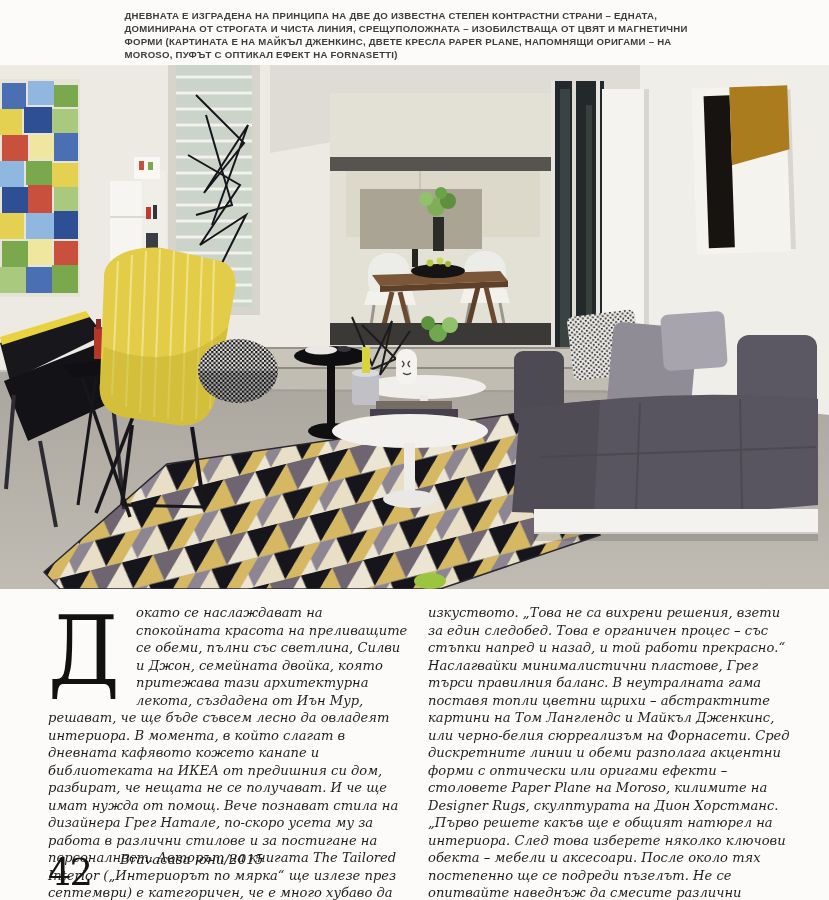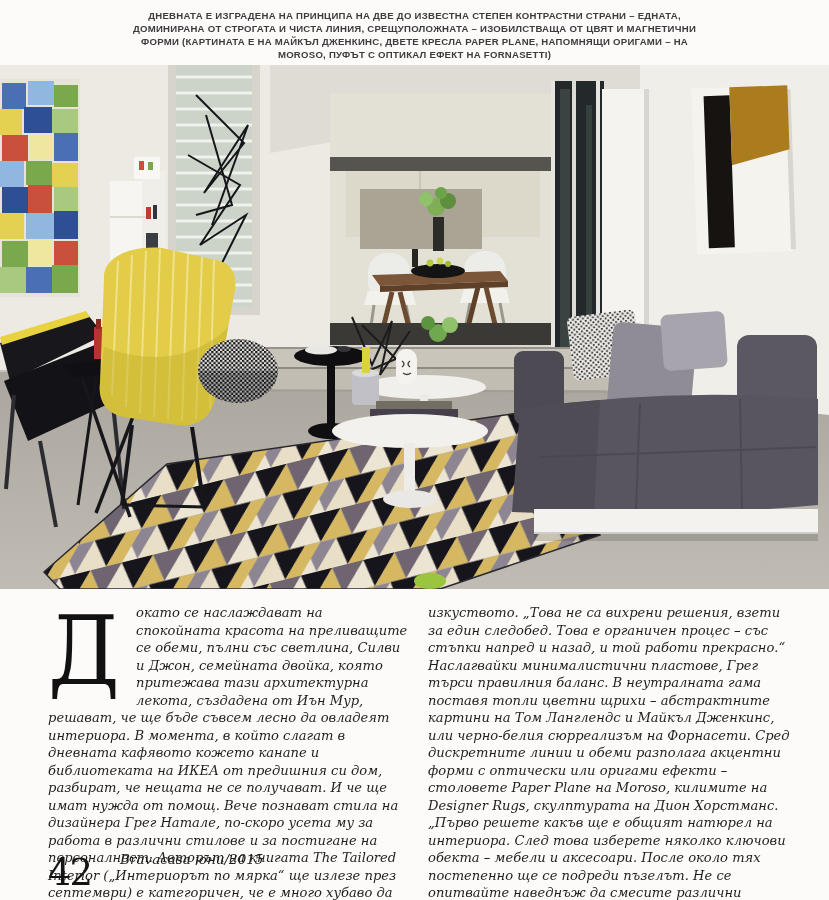--- a/index.html
+++ b/index.html
@@ -4,21 +4,21 @@
 <style>
   html,body{margin:0;padding:0;}
   body{
     width:829px;height:900px;overflow:hidden;position:relative;
     background:#fcfbf9;
     font-family:"Liberation Sans",sans-serif;
   }
   .caption{
     width:580px;margin:0 auto;padding-top:9px;
     font-size:9.6px;line-height:13px;letter-spacing:.25px;
-    text-align:center;color:#3c3c3e;font-weight:bold;
+    color:#3c3c3e;font-weight:bold;
   }
   .photo{width:829px;height:524px;margin-top:4px;position:relative;background:#e9e6e0;}
   .photo svg{display:block;}
   .article{
     display:flex;gap:17px;margin:15px 38px 0 48px;
     font-family:"DejaVu Serif",serif;font-style:italic;
     font-size:13.1px;line-height:17.5px;color:#1e1e1e;text-align:left;
   }
   .col{flex:1 1 0;}
   .dropcap{

